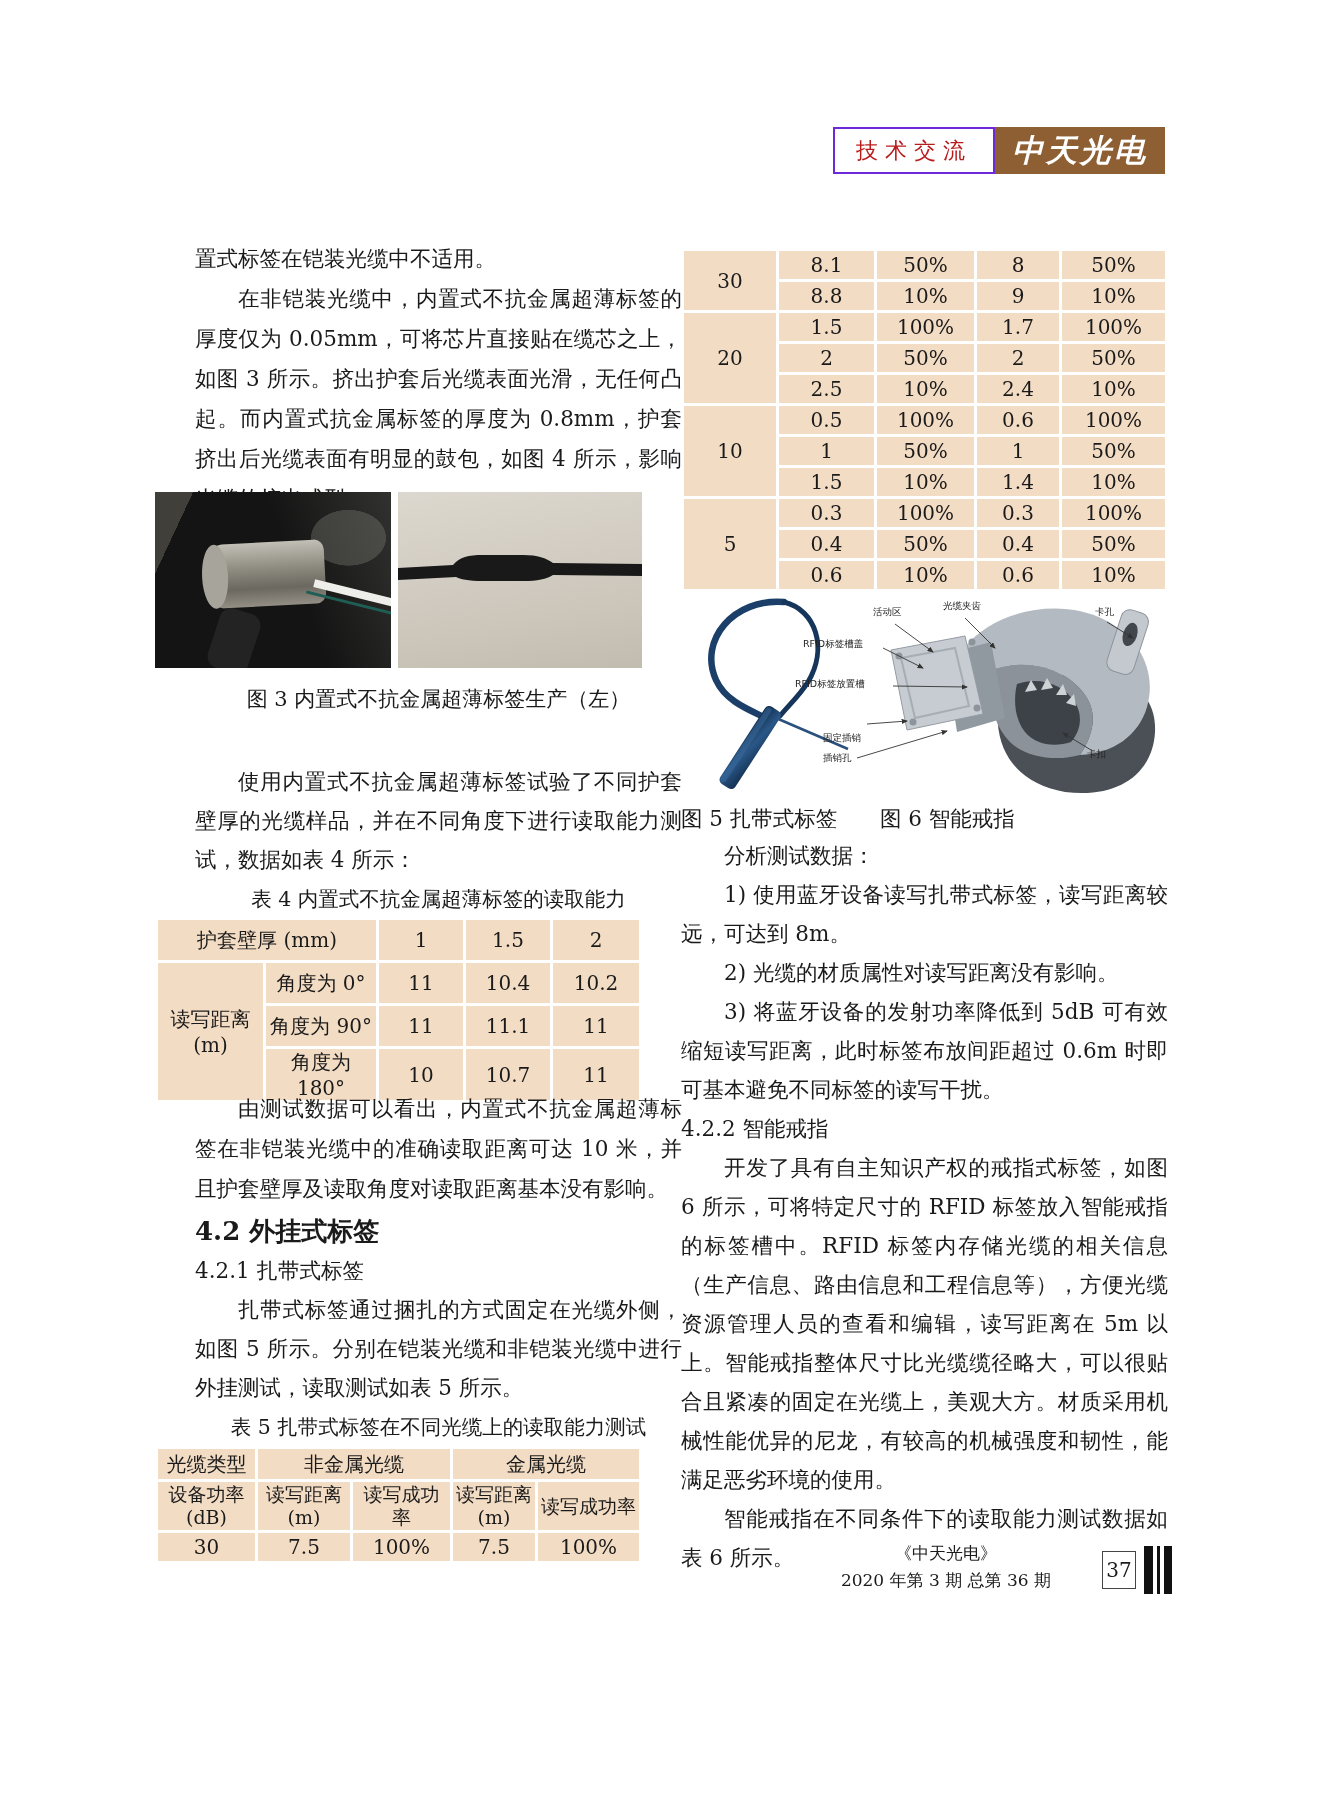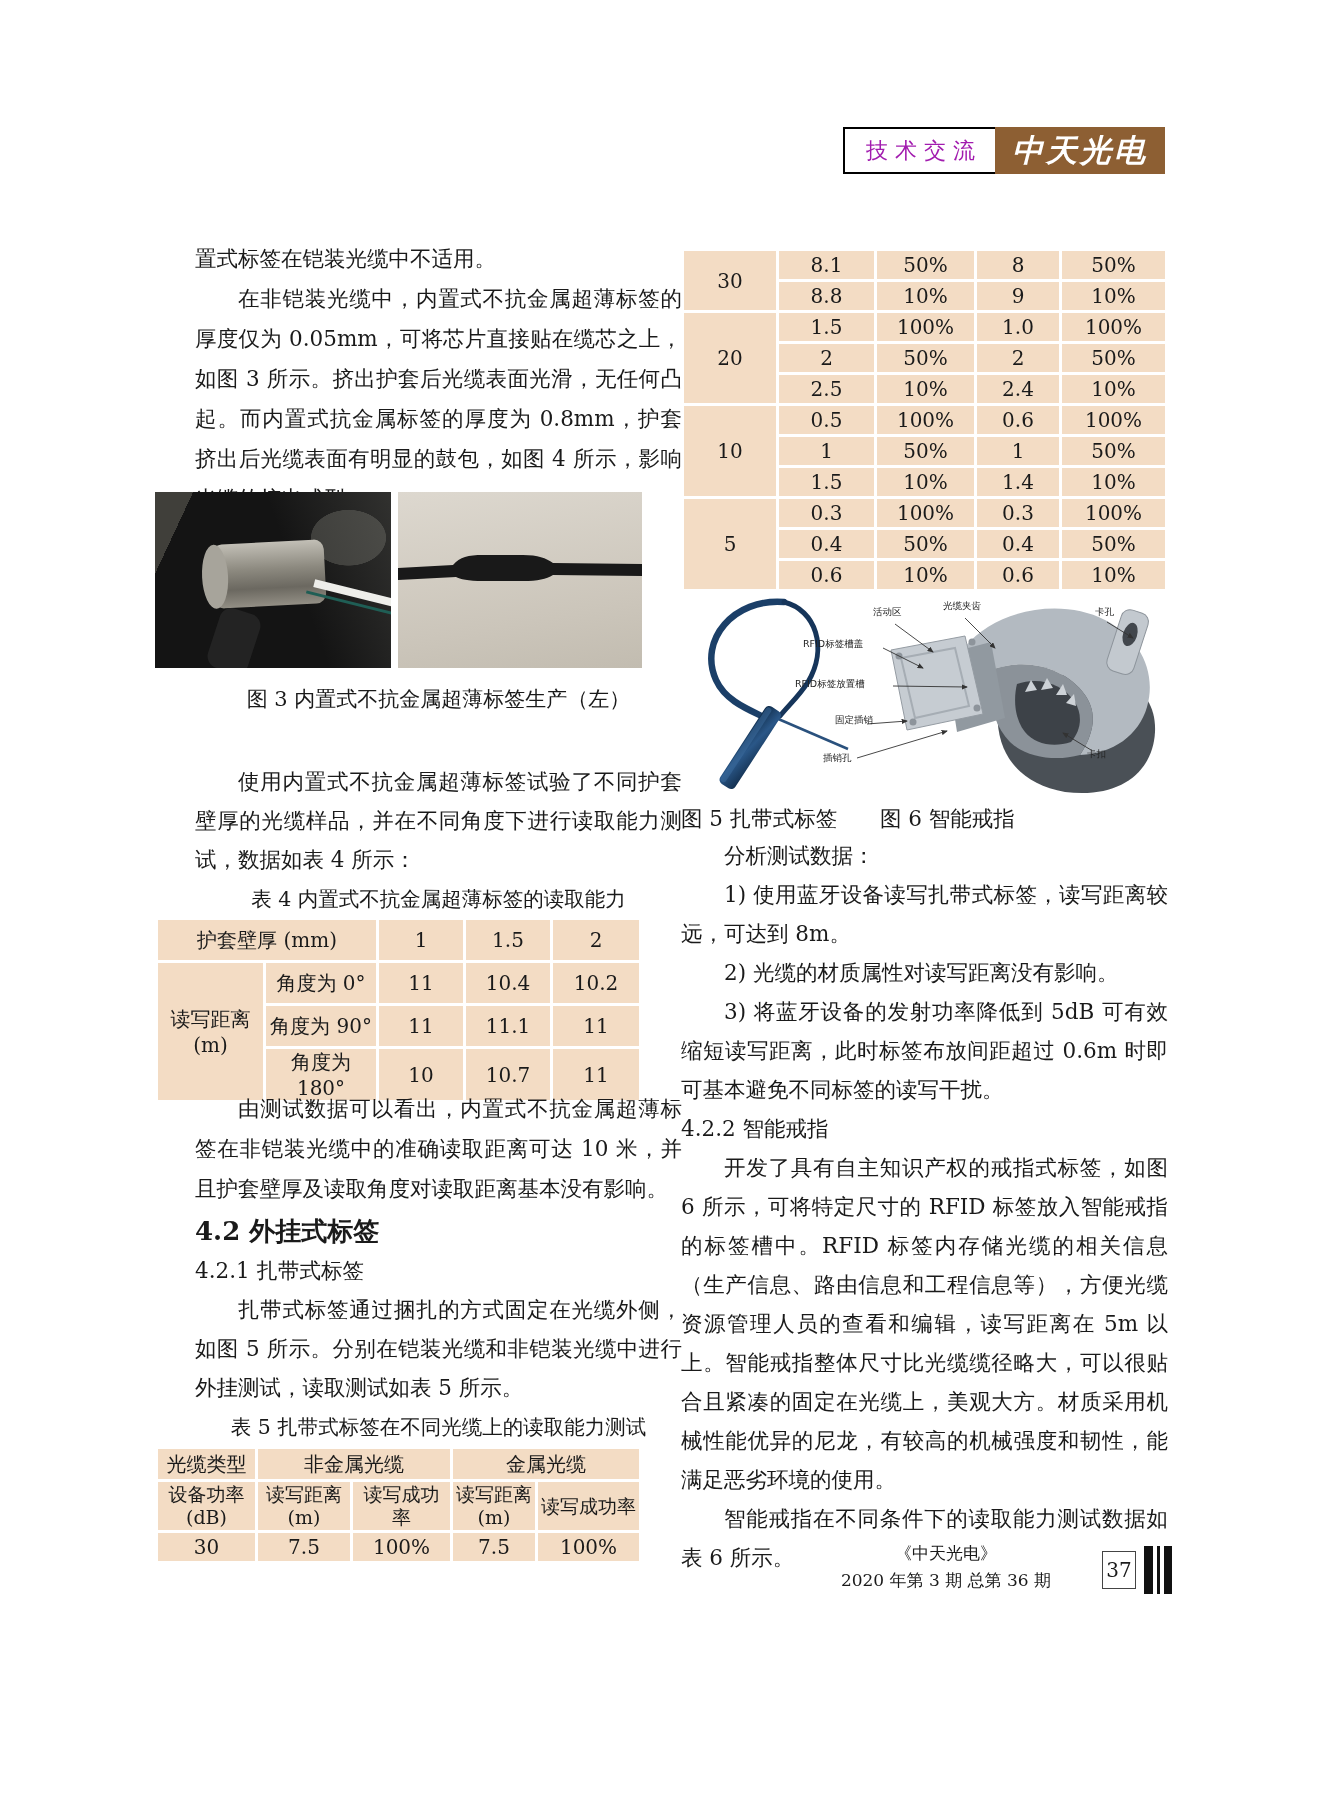--- a/index.html
+++ b/index.html
@@ -4,25 +4,24 @@
 <style>
   html,body{margin:0;padding:0;background:#e8e8e8;}
   .page{
     position:relative;width:1323px;height:1796px;background:#ffffff;
     margin:0 auto;overflow:hidden;
     font-family:"DejaVu Serif","Liberation Serif",serif;color:#1a1a1a;
   }
   
   .hdr-section{
     position:absolute;left:833px;top:127px;width:162px;height:47px;
-    border:2px solid #000000;box-sizing:border-box;
+    border:2px solid #6d28d9;box-sizing:border-box;
     display:flex;align-items:center;justify-content:center;
-    color:#a21caf;font-size:22px;letter-spacing:7px;
+    color:#b91c1c;font-size:22px;letter-spacing:7px;
     font-family:"DejaVu Sans","Liberation Sans",sans-serif;
-    margin-left:10px;
   }
   .hdr-brand{
     position:absolute;left:995px;top:127px;width:170px;height:47px;
     background:#8d5f33;color:#fff;display:flex;align-items:center;justify-content:center;
     font-size:31px;font-weight:bold;font-style:italic;letter-spacing:3px;
   }
   
   .blk{position:absolute;left:155px;width:487px;font-size:21.5px;line-height:40px;text-align:justify;margin-left:40px;}
   .blk p{margin:0;}
   .ind{text-indent:2em;}
@@ -241,21 +240,21 @@
       <tr>
         <td>8.8</td>
         <td>10%</td>
         <td>9</td>
         <td>10%</td>
       </tr>
       <tr>
         <td rowspan="3">20</td>
         <td>1.5</td>
         <td>100%</td>
-        <td>1.0</td>
+        <td>1.7</td>
         <td>100%</td>
       </tr>
       <tr>
         <td>2</td>
         <td>50%</td>
         <td>2</td>
         <td>50%</td>
       </tr>
       <tr>
         <td>2.5</td>
@@ -371,21 +370,21 @@
         <line x1="72" y1="132" x2="112" y2="129" marker-end="url(#ah)"></line>
         <line x1="62" y1="166" x2="152" y2="139" marker-end="url(#ah)"></line>
         <line x1="296" y1="158" x2="268" y2="141" marker-end="url(#ah)"></line>
       </g>
     </svg>
     <div class="callout" style="left:78px;top:14px;">活动区</div>
     <div class="callout" style="left:148px;top:8px;">光缆夹齿</div>
     <div class="callout" style="left:300px;top:14px;">卡孔</div>
     <div class="callout" style="left:8px;top:46px;">RFID标签槽盖</div>
     <div class="callout" style="left:0px;top:86px;">RFID标签放置槽</div>
-    <div class="callout" style="left:28px;top:122px;margin-left:12px;">固定插销</div>
+    <div class="callout" style="left:28px;top:140px;">固定插销</div>
     <div class="callout" style="left:28px;top:160px;">插销孔</div>
     <div class="callout" style="left:292px;top:156px;">卡扣</div>
   </div>
 
   <div class="figcap" style="left:681px;top:804px;width:180px;">图 5  扎带式标签</div>
   <div class="figcap" style="left:880px;top:804px;width:220px;">图 6  智能戒指</div>
 
   <div class="r-blk" style="top:836px;">
     <p class="ind">分析测试数据：</p>
     <p class="ind">1) 使用蓝牙设备读写扎带式标签，读写距离较远，可达到 8m。</p>

